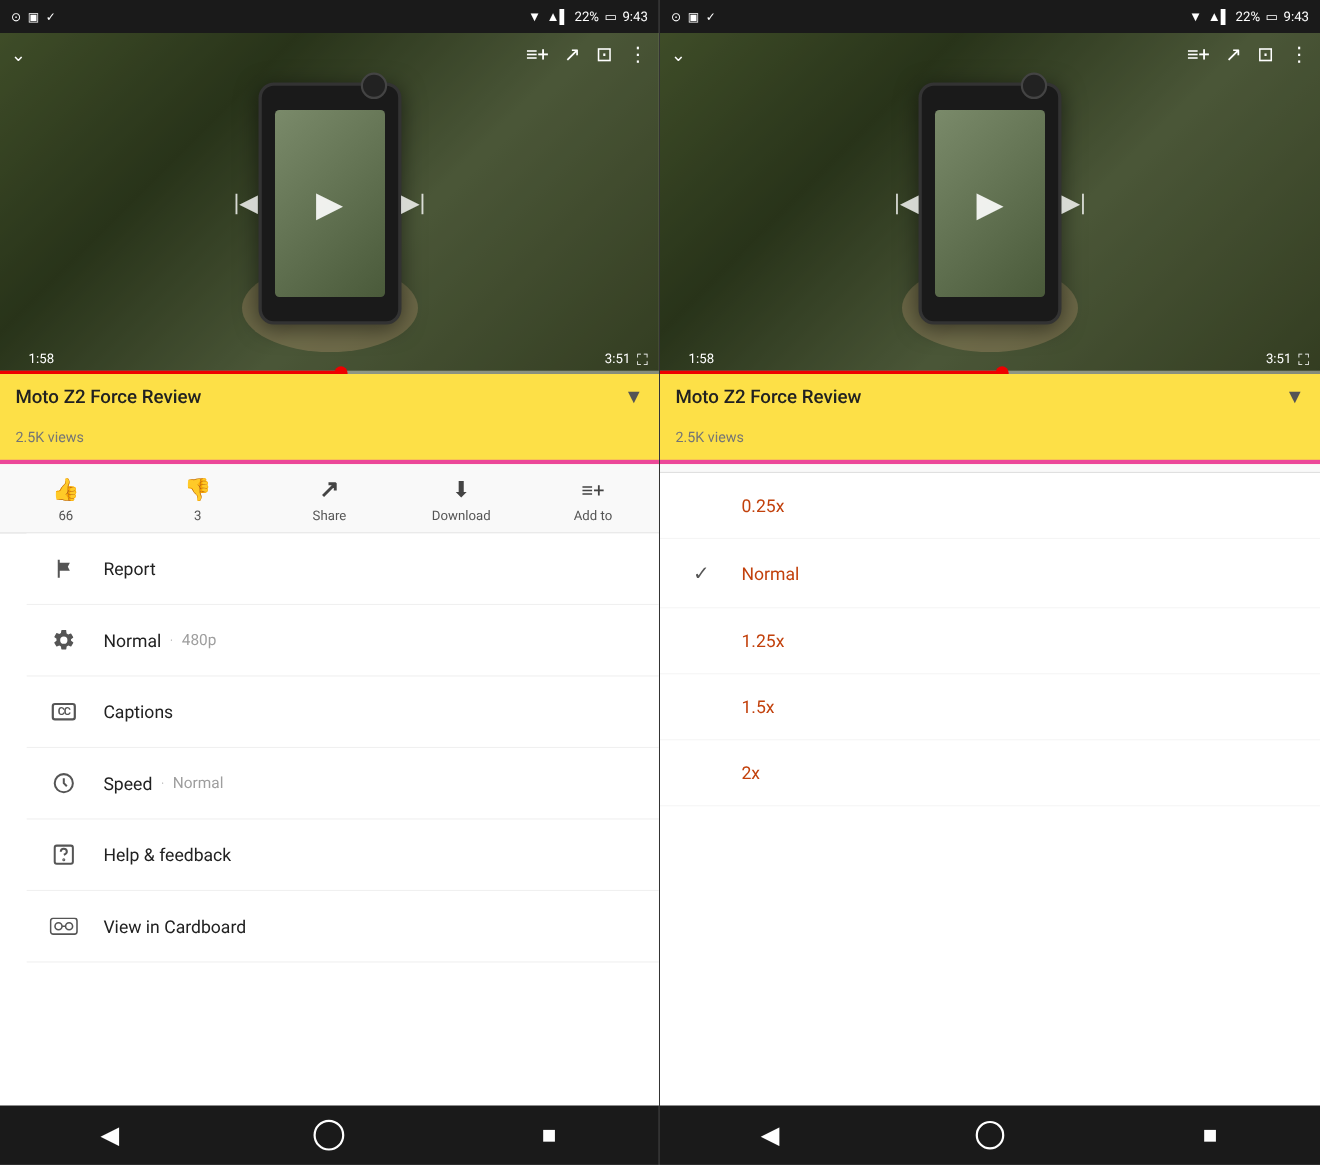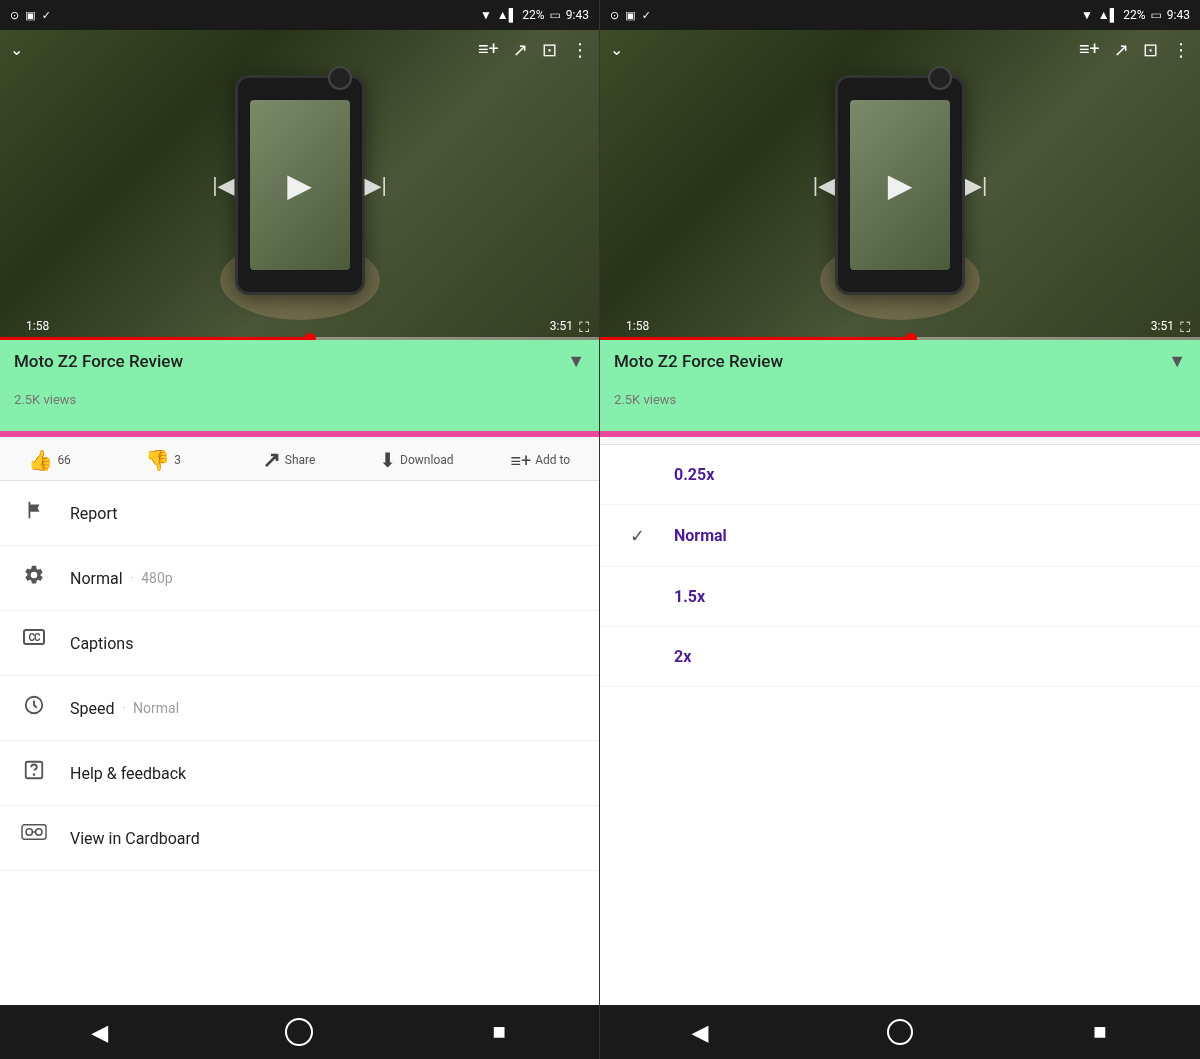--- a/index.html
+++ b/index.html
@@ -189,23 +189,23 @@
     .fullscreen-btn {
       position: absolute;
       right: 10px;
       bottom: 4px;
       color: #fff;
       font-size: 14px;
     }
 
     
     .video-info {
-      padding: 10px 14px 24px;
-      background: #86efac;
-      border-bottom: 6px solid #ec4899;
+      padding: 10px 14px 12px;
+      background: #fde047;
+      border-bottom: 4px solid #ec4899;
       flex-shrink: 0;
     }
     .video-title-row {
       display: flex;
       align-items: center;
       justify-content: space-between;
     }
     .video-title {
       font-size: 17px;
       font-weight: 500;
@@ -226,51 +226,53 @@
       display: flex;
       align-items: center;
       justify-content: space-around;
       padding: 10px 0 8px;
       background: #f9f9f9;
       border-bottom: 1px solid #e0e0e0;
       flex-shrink: 0;
     }
     .action-btn {
       display: flex;
-      flex-direction: row;
+      flex-direction: column;
       align-items: center;
       gap: 4px;
       color: #555;
       font-size: 13px;
       min-width: 60px;
     }
     .action-icon {
       font-size: 22px;
       color: #444;
     }
     .action-label { color: #555; font-size: 12px; }
 
     
     .menu-list {
       flex: 1;
       background: #fff;
       overflow-y: auto;
+      margin-left: 24px;
     }
     .menu-item {
       display: flex;
       align-items: center;
       padding: 18px 20px;
       border-bottom: 1px solid #f0f0f0;
       gap: 22px;
       cursor: pointer;
     }
     .menu-icon {
       width: 28px;
       height: 28px;
       display: flex;
+      align-items: center;
       justify-content: center;
       color: #555;
       font-size: 20px;
       flex-shrink: 0;
     }
     .menu-text {
       font-size: 16px;
       color: #212121;
       display: flex;
       align-items: center;
@@ -321,21 +323,21 @@
       gap: 20px;
       cursor: pointer;
       border-bottom: 1px solid #f5f5f5;
     }
     .speed-check {
       width: 24px;
       color: #555;
       font-size: 18px;
       flex-shrink: 0;
     }
-    .speed-label { font-size: 16px; color: #4c1d95; font-weight: bold; }
+    .speed-label { font-size: 16px; color: #c2410c; }
     .icon-cc {
       display: inline-flex;
       align-items: center;
       justify-content: center;
       border: 2px solid #555;
       border-radius: 3px;
       font-size: 10px;
       font-weight: bold;
       color: #555;
       width: 22px;
@@ -616,20 +618,24 @@
       <span class="speed-label">0.25x</span>
     </div>
 
 
 
     <div class="speed-item">
       <span class="speed-check" style="color:#555;">✓</span>
       <span class="speed-label">Normal</span>
     </div>
 
+    <div class="speed-item">
+      <span class="speed-check"></span>
+      <span class="speed-label">1.25x</span>
+    </div>
 
     <div class="speed-item">
       <span class="speed-check"></span>
       <span class="speed-label">1.5x</span>
     </div>
 
     <div class="speed-item">
       <span class="speed-check"></span>
       <span class="speed-label">2x</span>
     </div>

